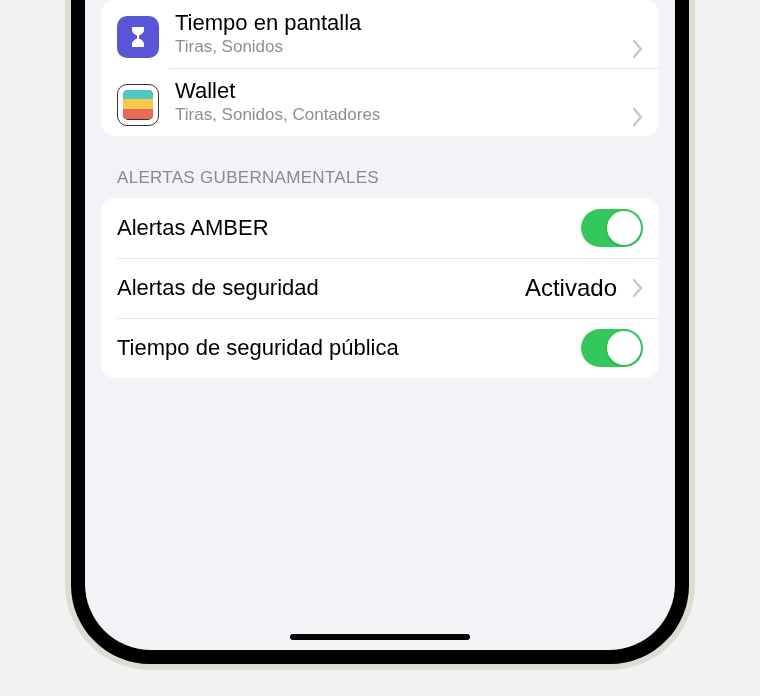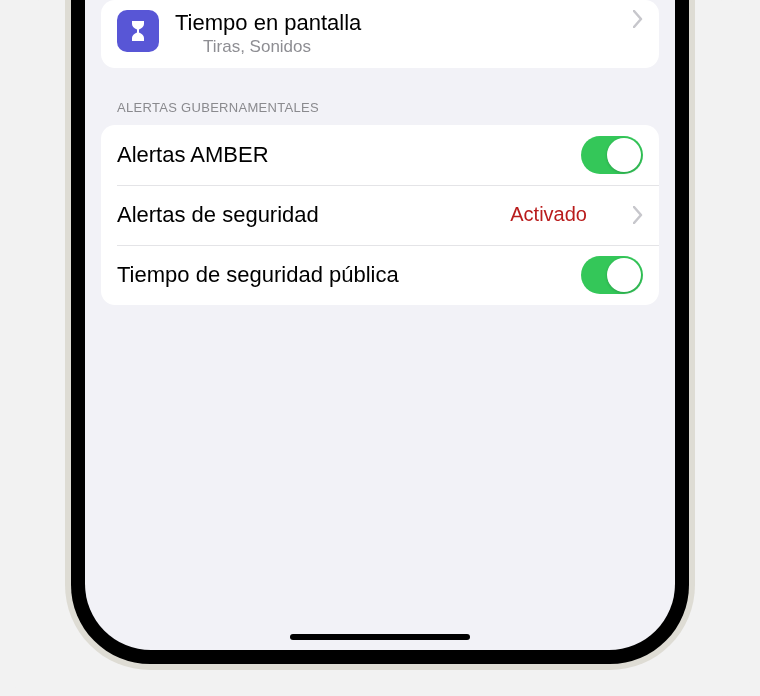--- a/index.html
+++ b/index.html
@@ -49,21 +49,21 @@
       top: 320px;
       padding: 0 16px;
     }
     .card {
       background: #fff;
       border-radius: 14px;
       overflow: hidden;
     }
     .row {
       display: flex;
-      align-items: flex-start;
+      align-items: flex-end;
       padding: 10px 16px;
       min-height: 62px;
       position: relative;
     }
     .row + .row::before {
       content: "";
       position: absolute;
       left: 68px;
       right: 0;
       top: 0;
@@ -103,61 +103,59 @@
     .row-title {
       font-size: 22px;
       color: #000;
       line-height: 1.2;
     }
     .row-sub {
       font-size: 17px;
       color: #8e8e93;
       line-height: 1.2;
       margin-top: 1px;
-      margin-left: 28px;
     }
     .chevron {
       width: 10px;
       height: 18px;
       flex-shrink: 0;
       margin-left: 10px;
     }
     .chevron svg { display: block; }
     .section-header {
-      font-size: 13px;
+      font-size: 17px;
       color: #8a8a8e;
       letter-spacing: 0.3px;
       padding: 32px 16px 10px 16px;
       text-transform: uppercase;
     }
     .alert-row {
       display: flex;
       align-items: center;
       padding: 0 16px;
       min-height: 60px;
       position: relative;
-      gap: 30px;
     }
     .alert-row + .alert-row::before {
       content: "";
       position: absolute;
       left: 16px;
       right: 0;
       top: 0;
       height: 1px;
       background: #e4e4e7;
     }
     .alert-label {
       font-size: 22px;
       color: #000;
       flex: 1;
     }
     .alert-value {
-      font-size: 20px;
-      color: #b91c1c;
+      font-size: 24px;
+      color: #000000;
       margin-right: 6px;
       text-align: right;
     }
     .toggle {
       width: 62px;
       height: 38px;
       border-radius: 19px;
       background: #34c759;
       position: relative;
       flex-shrink: 0;
@@ -204,20 +202,38 @@
               <div class="row-text">
                 <div class="row-title">Tiempo en pantalla</div>
                 <div class="row-sub">Tiras, Sonidos</div>
               </div>
               <span class="chevron">
                 <svg viewBox="0 0 10 18" fill="none">
                     <path d="M1 1l7 8-7 8" stroke="#c7c7cc" stroke-width="2.5" stroke-linecap="round" stroke-linejoin="round"></path>
                   </svg>
               </span>
             </div>
+            <div class="row">
+              <div class="app-icon wallet-wrap">
+                <div class="wallet-body">
+                  <div class="wallet-stripe ws1"></div>
+                  <div class="wallet-stripe ws2"></div>
+                  <div class="wallet-stripe ws3"></div>
+                </div>
+              </div>
+              <div class="row-text">
+                <div class="row-title">Wallet</div>
+                <div class="row-sub">Tiras, Sonidos, Contadores</div>
+              </div>
+              <span class="chevron">
+                <svg viewBox="0 0 10 18" fill="none">
+                    <path d="M1 1l7 8-7 8" stroke="#c7c7cc" stroke-width="2.5" stroke-linecap="round" stroke-linejoin="round"></path>
+                  </svg>
+              </span>
+            </div>
           </div>
 
           <div class="section-header">ALERTAS GUBERNAMENTALES</div>
 
           <div class="card">
 
             <div class="alert-row">
               <div class="alert-label">Alertas AMBER</div>
               <div class="toggle">
                 <div class="toggle-knob"></div>

